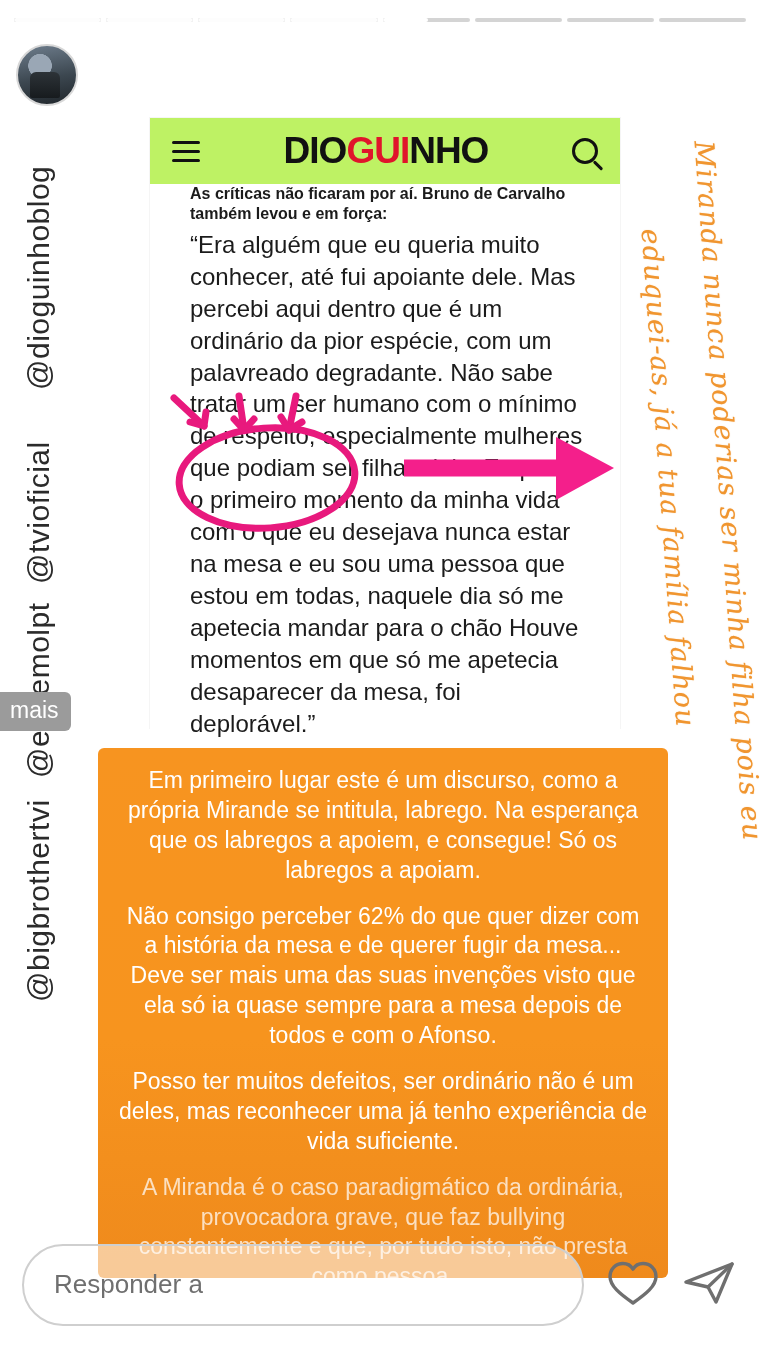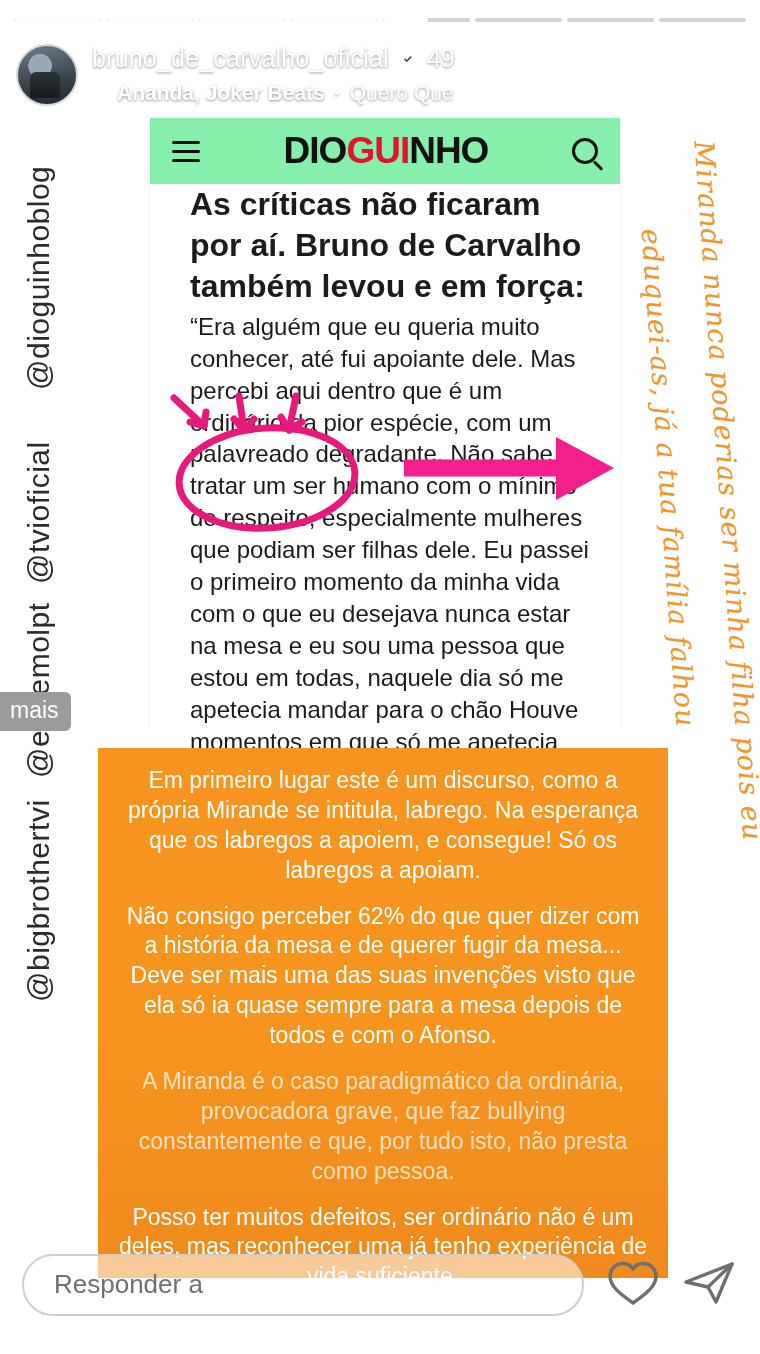--- a/index.html
+++ b/index.html
@@ -116,56 +116,57 @@
 
   
   .article {
     position: absolute; left: 150px; top: 118px; width: 470px; height: 610px;
     background: #ffffff; z-index: 10;
     box-shadow: 0 0 0 1px rgba(0,0,0,0.04);
   }
   .art-top {
     height: 66px; display: flex; align-items: center;
     justify-content: space-between; padding: 0 22px;
-    background: #86efac;
+    background: #bef264;
   }
   .hamburger { display: flex; flex-direction: column; gap: 6px; }
   .hamburger i { display: block; width: 28px; height: 3px; background: #111; border-radius: 2px; }
   .logo { font-size: 37px; font-weight: 900; letter-spacing: -1px; color: #111; }
   .logo .red { color: #e0152b; }
   .search-ic {
     width: 26px; height: 26px; border: 3px solid #111; border-radius: 50%;
     position: relative;
   }
   .search-ic::after {
     content: ""; position: absolute; right: -9px; bottom: -6px;
     width: 12px; height: 3px; background: #111; border-radius: 2px;
     transform: rotate(45deg);
   }
   .art-body {
     padding: 0 30px 10px 40px;
     background: #fff;
   }
   .art-lead {
-    font-size: 32px; font-weight: bold; color: #1b1b1b; line-height: 1.28;
+    font-size: 16px; font-weight: bold; color: #1b1b1b; line-height: 1.28;
     margin-bottom: 4px;
   }
   .art-quote {
     font-size: 24px; color: #1b1b1b; line-height: 1.33;
   }
 
   
   .ink { position: absolute; left: 0; top: 0; width: 760px; height: 1354px; z-index: 18; pointer-events: none; }
 
   
   .orange-box {
     position: absolute; left: 98px; top: 748px; width: 570px; height: 530px;
     background: linear-gradient(180deg, #f79420 0%, #f7941e 55%, #ef8a1c 100%);
     z-index: 12; color: #ffffff; padding: 18px 20px 0 20px;
     overflow: hidden;
+    border-radius: 6px;
   }
   .ob-p {
     font-size: 23px; line-height: 1.3; text-align: center; margin-bottom: 16px;
   }
   .ob-fade { opacity: .72; }
 
   
   .hand-right {
     position: absolute; z-index: 22;
     writing-mode: vertical-rl;
@@ -187,21 +188,21 @@
     font-size: 23px; padding: 5px 12px 7px 10px;
     border-radius: 0 6px 6px 0;
   }
 
   
   .bottom {
     position: absolute; left: 0; right: 0; bottom: 26px; height: 86px; z-index: 40;
     display: flex; align-items: center; padding: 0 22px; gap: 22px;
   }
   .reply-box {
-    flex: 1 1 auto; height: 62px;
+    flex: 1 1 auto; height: 82px;
     border: 2px solid #cfcfcf; border-radius: 44px;
     display: flex; align-items: center; padding: 0 30px;
     background: rgba(255,255,255,0.55);
   }
   .reply-text {
     font-size: 26px; color: #6f6f6f; line-height: 1.35;
   }
   .heart-btn, .send-btn { flex: 0 0 auto; }
 </style>
 </head>
@@ -233,42 +234,20 @@
     <div class="progress-seg">
         <i></i>
       </div>
     <div class="progress-seg">
         <i></i>
       </div>
   </div>
 
   <div class="story-header">
     <div class="avatar"></div>
-    <div class="head-text">
-      <div class="head-line1">
-        <span class="username">bruno_de_carvalho_oficial</span>
-        <span class="verified">
-          <svg width="22" height="22" viewBox="0 0 24 24" aria-hidden="true">
-            <path fill="#ffffff" d="M12 1.5l2.3 2.1 3.1-.3.9 3 2.8 1.4-1 3 1 3-2.8 1.4-.9 3-3.1-.3L12 22.5l-2.3-2.1-3.1.3-.9-3-2.8-1.4 1-3-1-3 2.8-1.4.9-3 3.1.3z"></path>
-            <path fill="#4a4a4a" d="M10.6 15.6l-3-3 1.3-1.3 1.7 1.7 4.2-4.2 1.3 1.3z"></path>
-          </svg>
-        </span>
-        <span class="time-ago">49</span>
-      </div>
-      <div class="head-line2">
-        <span class="eq-icon">
-            <i></i>
-            <i></i>
-            <i></i>
-          </span>
-        <span class="music-text">Ananda, Joker Beats</span>
-        <span class="music-sep">·</span>
-        <span class="music-title">Quero Que</span>
-      </div>
-    </div>
   </div>
 
   <div class="head-controls">
     <span class="ctrl">
       <svg width="44" height="38" viewBox="0 0 44 38" aria-hidden="true">
         <path fill="#ffffff" d="M4 13h8l10-8v28l-10-8H4z"></path>
         <path stroke="#ffffff" stroke-width="3.4" stroke-linecap="round" d="M28 13l12 12M40 13L28 25"></path>
       </svg>
     </span>
     <span class="ctrl pause-ic">
@@ -325,22 +304,22 @@
 
     <g>
       <path d="M404 468 L583 468" stroke="#f41f8b" stroke-width="17" stroke-linecap="butt" fill="none"></path>
       <path d="M556 437 L614 468 L556 500 Z" fill="#f41f8b"></path>
     </g>
   </svg>
 
   <div class="orange-box">
     <p class="ob-p">Em primeiro lugar este é um discurso, como a própria Mirande se intitula, labrego. Na esperança que os labregos a apoiem, e consegue! Só os labregos a apoiam.</p>
     <p class="ob-p">Não consigo perceber 62% do que quer dizer com a história da mesa e de querer fugir da mesa... Deve ser mais uma das suas invenções visto que ela só ia quase sempre para a mesa depois de todos e com o Afonso.</p>
+    <p class="ob-p">Posso ter muitos defeitos, ser ordinário não é um deles, mas reconhecer uma já tenho experiência de vida suficiente.</p>
     <p class="ob-p ob-fade">A Miranda é o caso paradigmático da ordinária, provocadora grave, que faz bullying constantemente e que, por tudo isto, não presta como pessoa.</p>
-    <p class="ob-p">Posso ter muitos defeitos, ser ordinário não é um deles, mas reconhecer uma já tenho experiência de vida suficiente.</p>
   </div>
 
   <div class="bottom">
     <div class="reply-box">
       <div class="reply-text">
         <div>Responder a</div>
       </div>
     </div>
     <span class="heart-btn">
       <svg width="54" height="50" viewBox="0 0 54 50" aria-hidden="true">

